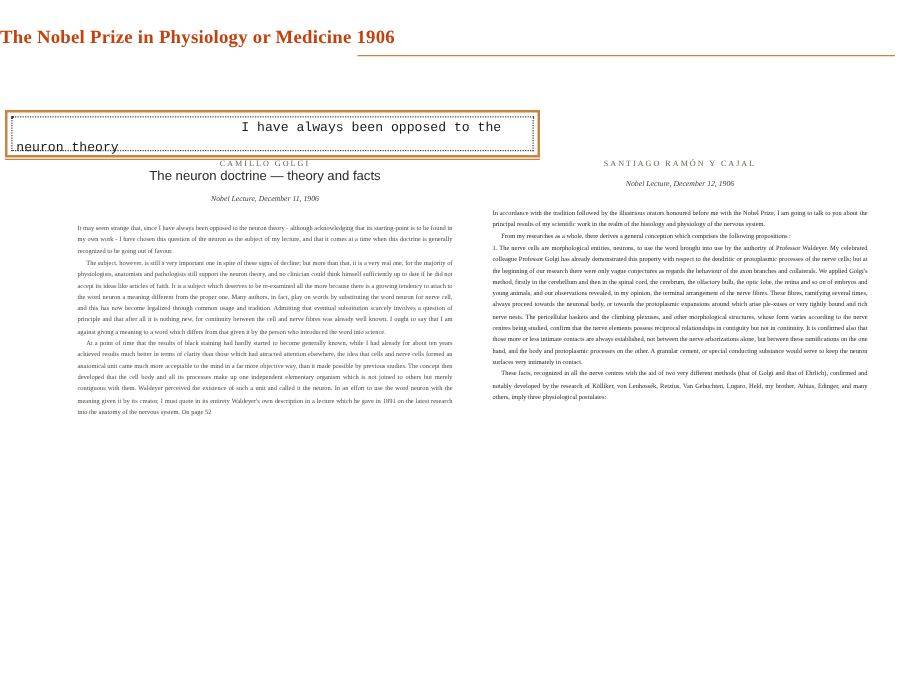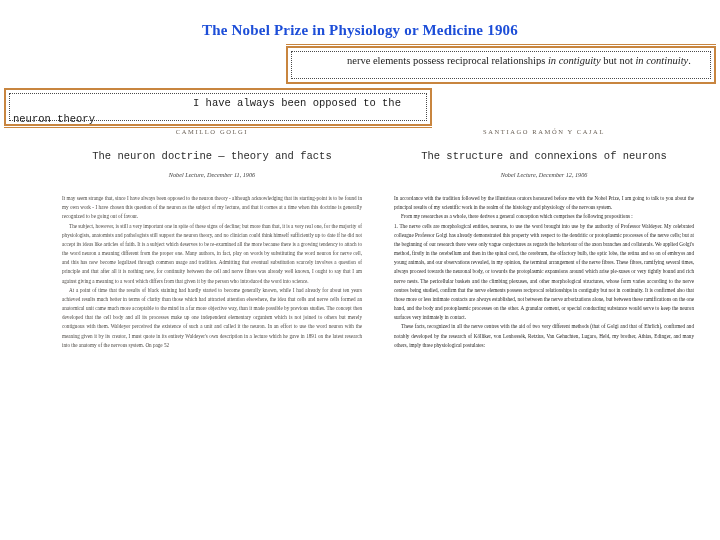--- a/index.html
+++ b/index.html
@@ -5,42 +5,42 @@
   html,body{margin:0;padding:0;}
   body{
     width:720px;height:540px;overflow:hidden;position:relative;
     background:#ffffff;
     font-family:"Liberation Serif", serif;
   }
   .slide{position:absolute;inset:0;}
 
   
   .title{
-    position:absolute;left:0;top:22px;width:720px;text-align:center;
+    position:absolute;left:0;top:22px;width:720px;text-align:left;
     font-family:"Liberation Serif", serif;
-    font-size:15px;font-weight:bold;color:#1d4ed8;letter-spacing:.2px;
+    font-size:15px;font-weight:bold;color:#c2410c;letter-spacing:.2px;
   }
 
   
   .pages{
     position:absolute;left:62px;top:128px;width:646px;height:412px;
   }
   .page{position:absolute;top:0;width:300px;height:412px;}
   .page.left{left:0;}
   .page.right{left:332px;}
 
   .author{
     text-align:center;font-size:6.5px;letter-spacing:1.6px;
     color:#6b6258;font-variant:small-caps;text-transform:uppercase;
     font-family:"Liberation Serif", serif;
     white-space:nowrap;
   }
   .lecture-title{
-    text-align:center;margin-top:15px;
-    font-size:10.5px;color:#2b2b2b;font-family:Liberation Mono, monospace;
+    text-align:center;
+    font-size:10.5px;color:#2b2b2b;font-family:Liberation Sans, sans-serif;
     white-space:nowrap;
   }
   .lecture-date{
     text-align:center;margin-top:9px;
     font-size:6.2px;font-style:italic;color:#3c3c3c;
     font-family:"Liberation Serif", serif;
   }
   .body-text{
     margin-top:16px;
     font-size:5.15px;line-height:1.78;color:#2a2724;
@@ -103,36 +103,30 @@
       <div class="lecture-date">Nobel Lecture, December 11, 1906</div>
       <div class="body-text">
         <p class="noind">It may seem strange that, since I have always been opposed to the neuron theory - although acknowledging that its starting-point is to be found in my own work - I have chosen this question of the neuron as the subject of my lecture, and that it comes at a time when this doctrine is generally recognized to be going out of favour.</p>
         <p>The subject, however, is still a very important one in spite of these signs of decline; but more than that, it is a very real one, for the majority of physiologists, anatomists and pathologists still support the neuron theory, and no clinician could think himself sufficiently up to date if he did not accept its ideas like articles of faith. It is a subject which deserves to be re-examined all the more because there is a growing tendency to attach to the word neuron a meaning different from the proper one. Many authors, in fact, play on words by substituting the word neuron for nerve cell, and this has now become legalized through common usage and tradition. Admitting that eventual substitution scarcely involves a question of principle and that after all it is nothing new, for continuity between the cell and nerve fibres was already well known, I ought to say that I am against giving a meaning to a word which differs from that given it by the person who introduced the word into science.</p>
         <p>At a point of time that the results of black staining had hardly started to become generally known, while I had already for about ten years achieved results much better in terms of clarity than those which had attracted attention elsewhere, the idea that cells and nerve cells formed an anatomical unit came much more acceptable to the mind in a far more objective way, than it made possible by previous studies. The concept then developed that the cell body and all its processes make up one independent elementary organism which is not joined to others but merely contiguous with them. Waldeyer perceived the existence of such a unit and called it the neuron. In an effort to use the word neuron with the meaning given it by its creator, I must quote in its entirety Waldeyer's own description in a lecture which he gave in 1891 on the latest research into the anatomy of the nervous system. On page 52</p>
       </div>
     </div>
 
     <div class="page right">
       <div class="author">Santiago Ramón y Cajal</div>
-      <div class="lecture-title">The structure and connexions of neurons</div>
       <div class="lecture-date">Nobel Lecture, December 12, 1906</div>
       <div class="body-text">
         <p class="noind">In accordance with the tradition followed by the illustrious orators honoured before me with the Nobel Prize, I am going to talk to you about the principal results of my scientific work in the realm of the histology and physiology of the nervous system.</p>
         <p>From my researches as a whole, there derives a general conception which comprises the following propositions :</p>
         <p class="noind">1. The nerve cells are morphological entities, neurons, to use the word brought into use by the authority of Professor Waldeyer. My celebrated colleague Professor Golgi has already demonstrated this property with respect to the dendritic or protoplasmic processes of the nerve cells; but at the beginning of our research there were only vague conjectures as regards the behaviour of the axon branches and collaterals. We applied Golgi's method, firstly in the cerebellum and then in the spinal cord, the cerebrum, the olfactory bulb, the optic lobe, the retina and so on of embryos and young animals, and our observations revealed, in my opinion, the terminal arrangement of the nerve fibres. These fibres, ramifying several times, always proceed towards the neuronal body, or towards the protoplasmic expansions around which arise ple-xuses or very tightly bound and rich nerve nests. The pericellular baskets and the climbing plexuses, and other morphological structures, whose form varies according to the nerve centres being studied, confirm that the nerve elements possess reciprocal relationships in contiguity but not in continuity. It is confirmed also that those more or less intimate contacts are always established, not between the nerve arborizations alone, but between these ramifications on the one hand, and the body and protoplasmic processes on the other. A granular cement, or special conducting substance would serve to keep the neuron surfaces very intimately in contact.</p>
         <p>These facts, recognized in all the nerve centres with the aid of two very different methods (that of Golgi and that of Ehrlich), confirmed and notably developed by the research of Kölliker, von Lenhossék, Retzius, Van Gehuchten, Lugaro, Held, my brother, Athias, Edinger, and many others, imply three physiological postulates:</p>
       </div>
     </div>
   </div>
 
-  <div class="callout" id="callout-contiguity">
-    <div class="inner">
-      <span class="qtext"><span>nerve elements possess reciprocal relationships </span><em>in contiguity</em><span> but</span> <span>not </span><em>in continuity</em><span>.</span></span>
-    </div>
-  </div>
 
   <div class="callout" id="callout-neuron">
     <div class="inner">
       <span class="qtext"><span>I have always been opposed to the neuron</span> <span>theory</span></span>
     </div>
   </div>
 
 </div>
 
 </body></html>

